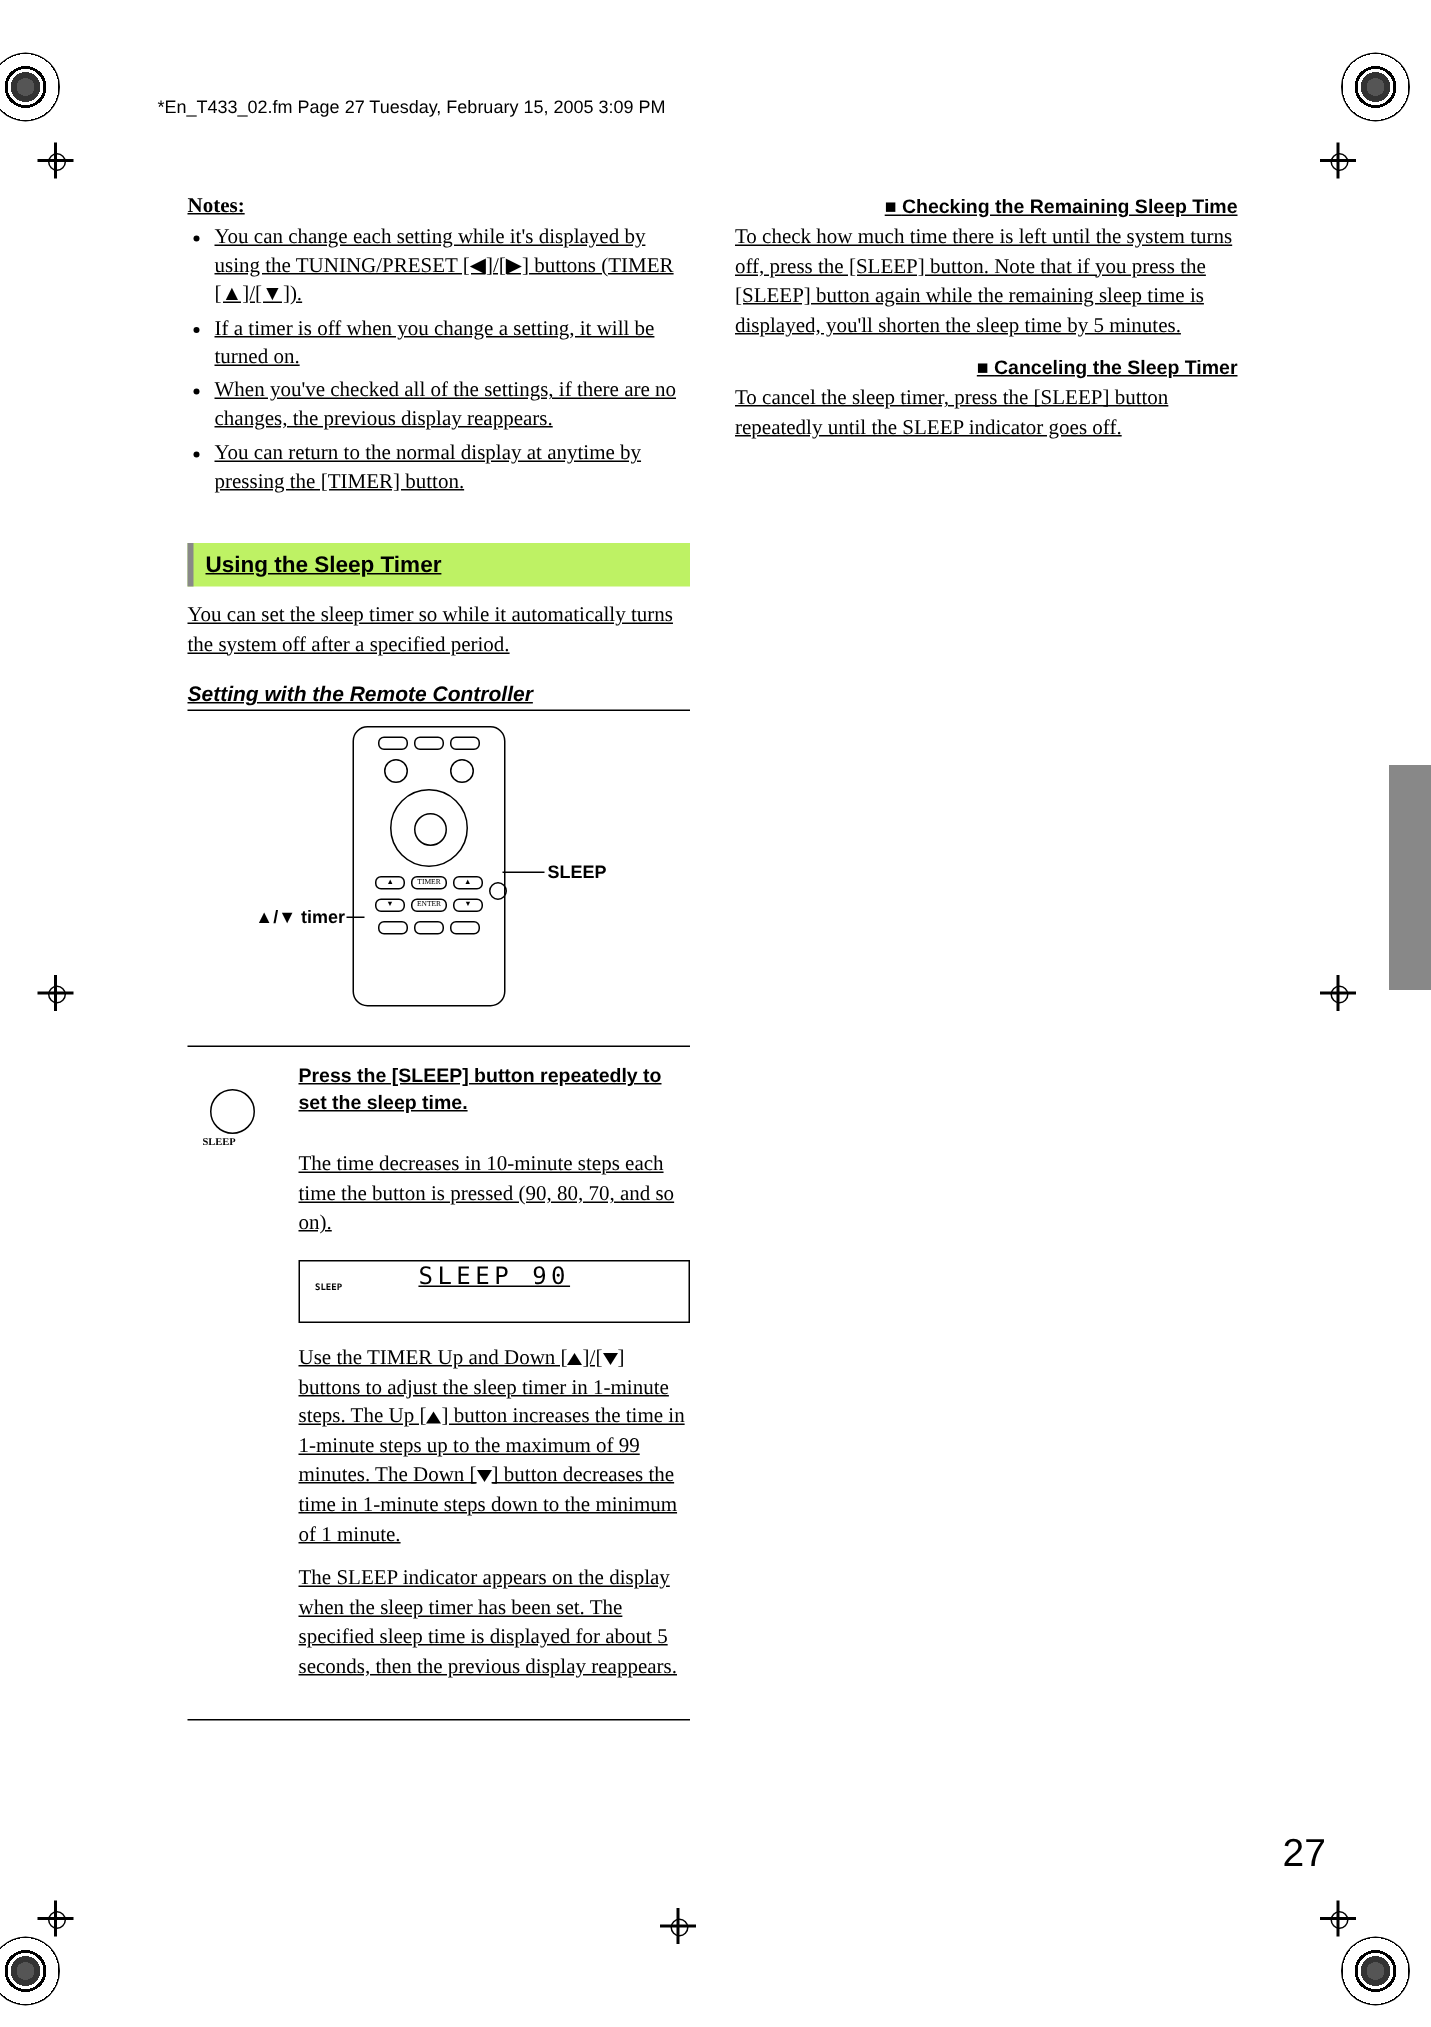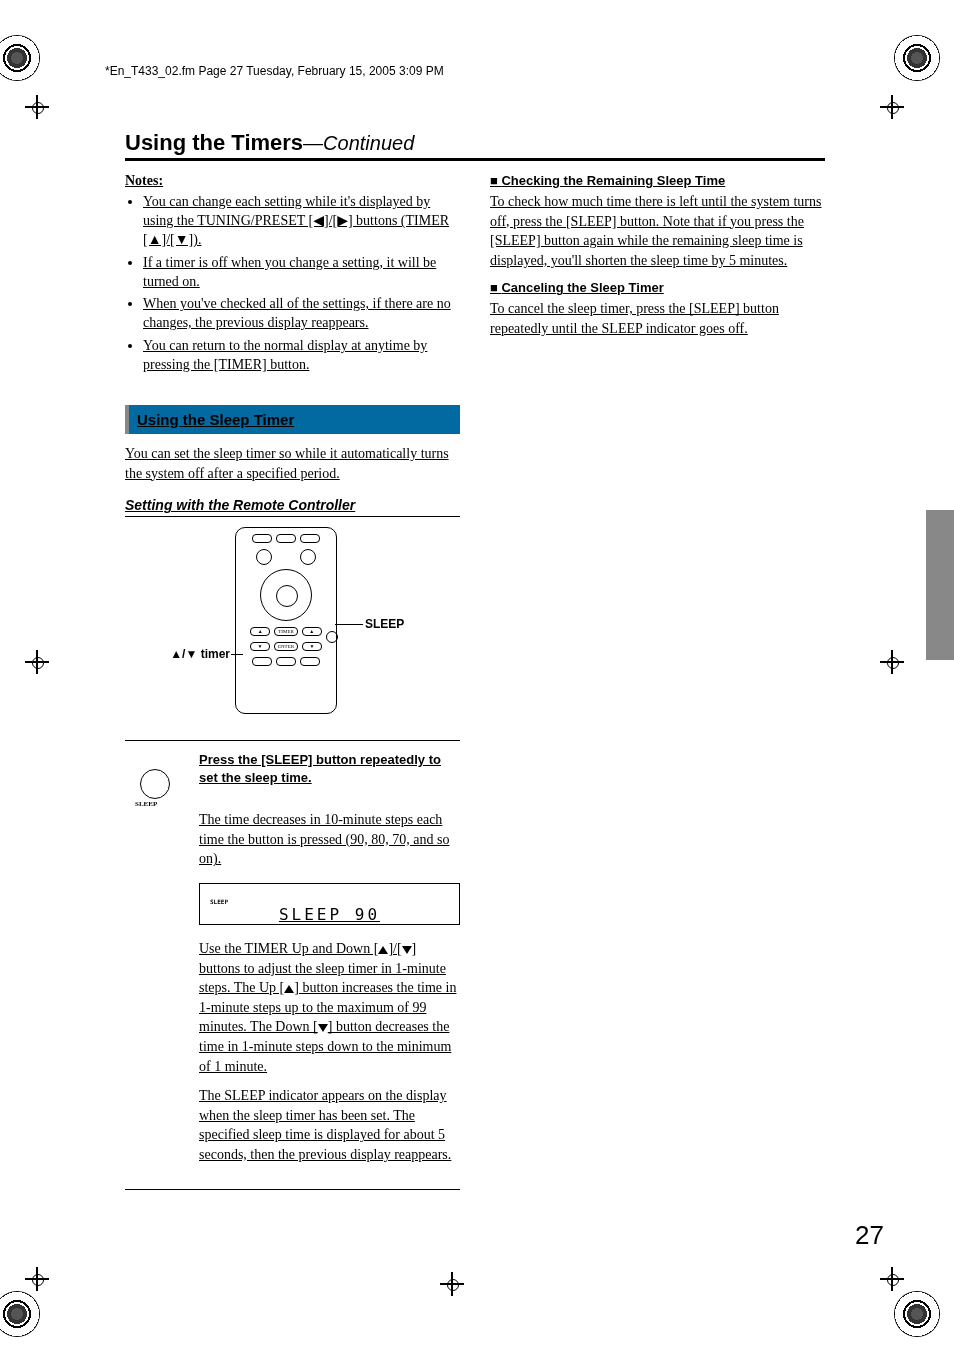--- a/index.html
+++ b/index.html
@@ -75,21 +75,21 @@
   }
   ul.notes {
     margin: 0;
     padding-left: 18px;
   }
   ul.notes li {
     margin-bottom: 4px;
     line-height: 1.35;
   }
   .sub-heading {
-    background: #0369a1;
+    background: #bef264;
     border-left: 4px solid #888;
     font-family: Arial, sans-serif;
     font-weight: bold;
     font-size: 15px;
     padding: 6px 8px;
     margin: 30px 0 10px 0;
   }
   .para { line-height: 1.4; margin-bottom: 10px; }
   .sub3 {
     font-family: Arial, sans-serif;
@@ -149,33 +149,34 @@
     font-size: 13px;
     line-height: 1.35;
     margin-bottom: 24px;
   }
   .display-box {
     border: 1px solid #000;
     height: 40px;
     margin: 14px 0;
     position: relative;
     display:flex;
-    align-items:flex-end;
+    align-items:flex-start;
     justify-content:center;
     font-family: monospace;
     letter-spacing: 3px;
     font-size: 16px;
   }
   .display-box .sl {position:absolute;left:10px;top:14px;font-size:6px;font-weight:bold;letter-spacing:0;}
 
   .r-sub {
     font-family: Arial, sans-serif;
     font-weight: bold;
     font-size: 13px;
     margin: 0 0 4px 0;
+    text-align: right;
   }
   .r-sub::before { content: "■ "; }
   .tri {display:inline-block;vertical-align:middle;}
   .tri-up{width:0;height:0;border-left:5px solid transparent;border-right:5px solid transparent;border-bottom:8px solid #000;}
   .tri-down{width:0;height:0;border-left:5px solid transparent;border-right:5px solid transparent;border-top:8px solid #000;}
 
   .page-num {
     position: absolute;
     bottom: 100px;
     right: 70px;
@@ -229,23 +230,20 @@
 <div class="crosshair reg-br">
     <div class="circ"></div>
   </div>
 <div class="crosshair reg-bc">
     <div class="circ"></div>
   </div>
 
 <div class="side-tab"></div>
 
 <div class="content">
-  <div class="section-title">
-    <span>Using the Timers</span><span class="cont">—Continued</span>
-  </div>
 
   <div class="cols">
 
     <div class="col">
       <div class="notes-hd">Notes:</div>
       <ul class="notes">
         <li>You can change each setting while it's displayed by using the TUNING/PRESET [◀]/[▶] buttons (TIMER [▲]/[▼]).</li>
         <li>If a timer is off when you change a setting, it will be turned on.</li>
         <li>When you've checked all of the settings, if there are no changes, the previous display reappears.</li>
         <li>You can return to the normal display at anytime by pressing the [TIMER] button.</li>

